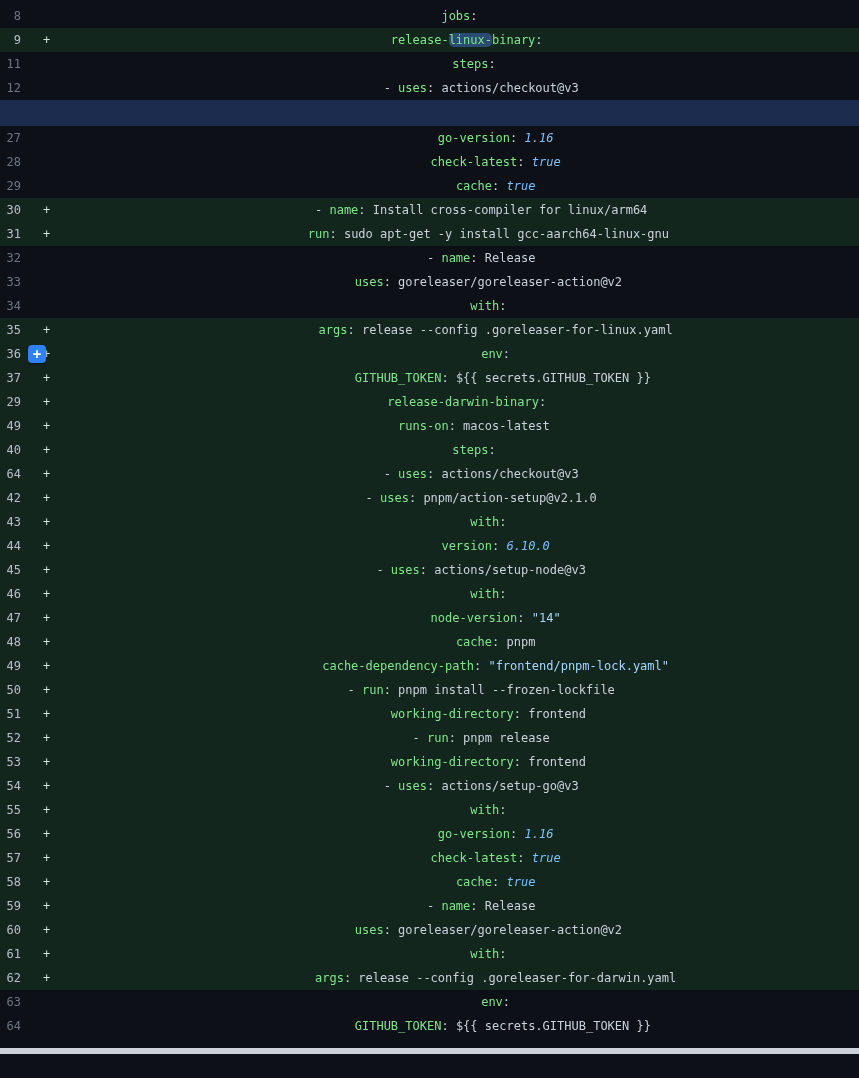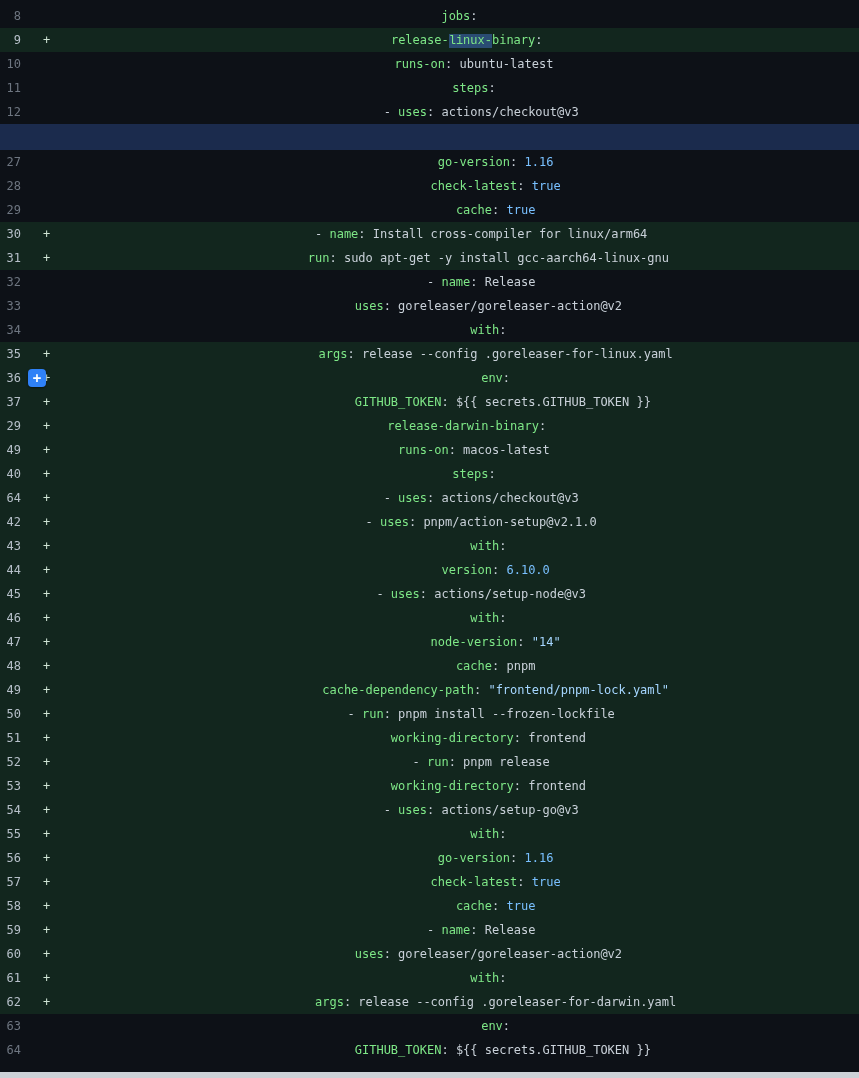--- a/index.html
+++ b/index.html
@@ -17,23 +17,23 @@
   .diff{padding-top:4px;}
   .line-row{display:flex;height:24px;line-height:24px;position:relative;}
   .line-row.added{background:var(--added-bg);}
   .ln{flex:none;width:28px;box-sizing:border-box;padding-right:7px;text-align:right;
       color:var(--lnum);cursor:pointer;user-select:none;font-size:12px;}
   .line-row.added .ln{color:var(--lnum-added);}
   .mk{flex:none;width:32px;box-sizing:border-box;padding-left:15px;color:#cfe3d4;}
   .code{flex:1;white-space:pre;overflow:hidden;text-align:center;}
   .tk-p{color:var(--text);}
   .tk-k{color:var(--key);}
-  .tk-n{color:var(--numlit);}
+  .tk-n{color:var(--numlit);font-style:italic;}
   .tk-s{color:var(--strlit);}
-  .tk-sel{background:var(--selection);border-radius:0;font-family:Liberation Mono, monospace;}
+  .tk-sel{background:var(--selection);border-radius:5px;}
   .expander-row{height:26px;background:var(--expander-bg);cursor:pointer;}
   .comment-btn{
     position:absolute;left:28px;top:3px;width:18px;height:18px;z-index:3;
     background:var(--btn);border:none;border-radius:4px;color:#ffffff;
     font-size:14px;font-weight:bold;line-height:18px;text-align:center;padding:0;
     cursor:pointer;box-shadow:0 1px 2px rgba(0,0,0,.5);
     font-family:"DejaVu Sans Mono","Liberation Mono",monospace;
   }
   .below-strip{height:10px;background:var(--bg);}
   .bottom-bar{height:6px;background:var(--bottombar);}
@@ -47,25 +47,20 @@
         <div class="ln">8</div>
         <div class="mk"></div>
         <div class="code"><span class="tk-k">jobs</span><span class="tk-p">:</span></div>
       </div>
       <div class="line-row added">
         <div class="ln">9</div>
         <div class="mk">+</div>
         <div class="code"><span class="tk-p">  </span><span class="tk-k">release-</span><span class="tk-k tk-sel">linux-</span><span class="tk-k">binary</span><span class="tk-p">:</span></div>
       </div>
       <div class="line-row">
-        <div class="ln">10</div>
-        <div class="mk"></div>
-        <div class="code"><span class="tk-p">    </span><span class="tk-k">runs-on</span><span class="tk-p">:</span><span class="tk-p"> ubuntu-latest</span></div>
-      </div>
-      <div class="line-row">
         <div class="ln">11</div>
         <div class="mk"></div>
         <div class="code"><span class="tk-p">    </span><span class="tk-k">steps</span><span class="tk-p">:</span></div>
       </div>
       <div class="line-row">
         <div class="ln">12</div>
         <div class="mk"></div>
         <div class="code"><span class="tk-p">      - </span><span class="tk-k">uses</span><span class="tk-p">:</span><span class="tk-p"> actions/checkout@v3</span></div>
       </div>
       <div class="expander-row"></div>

